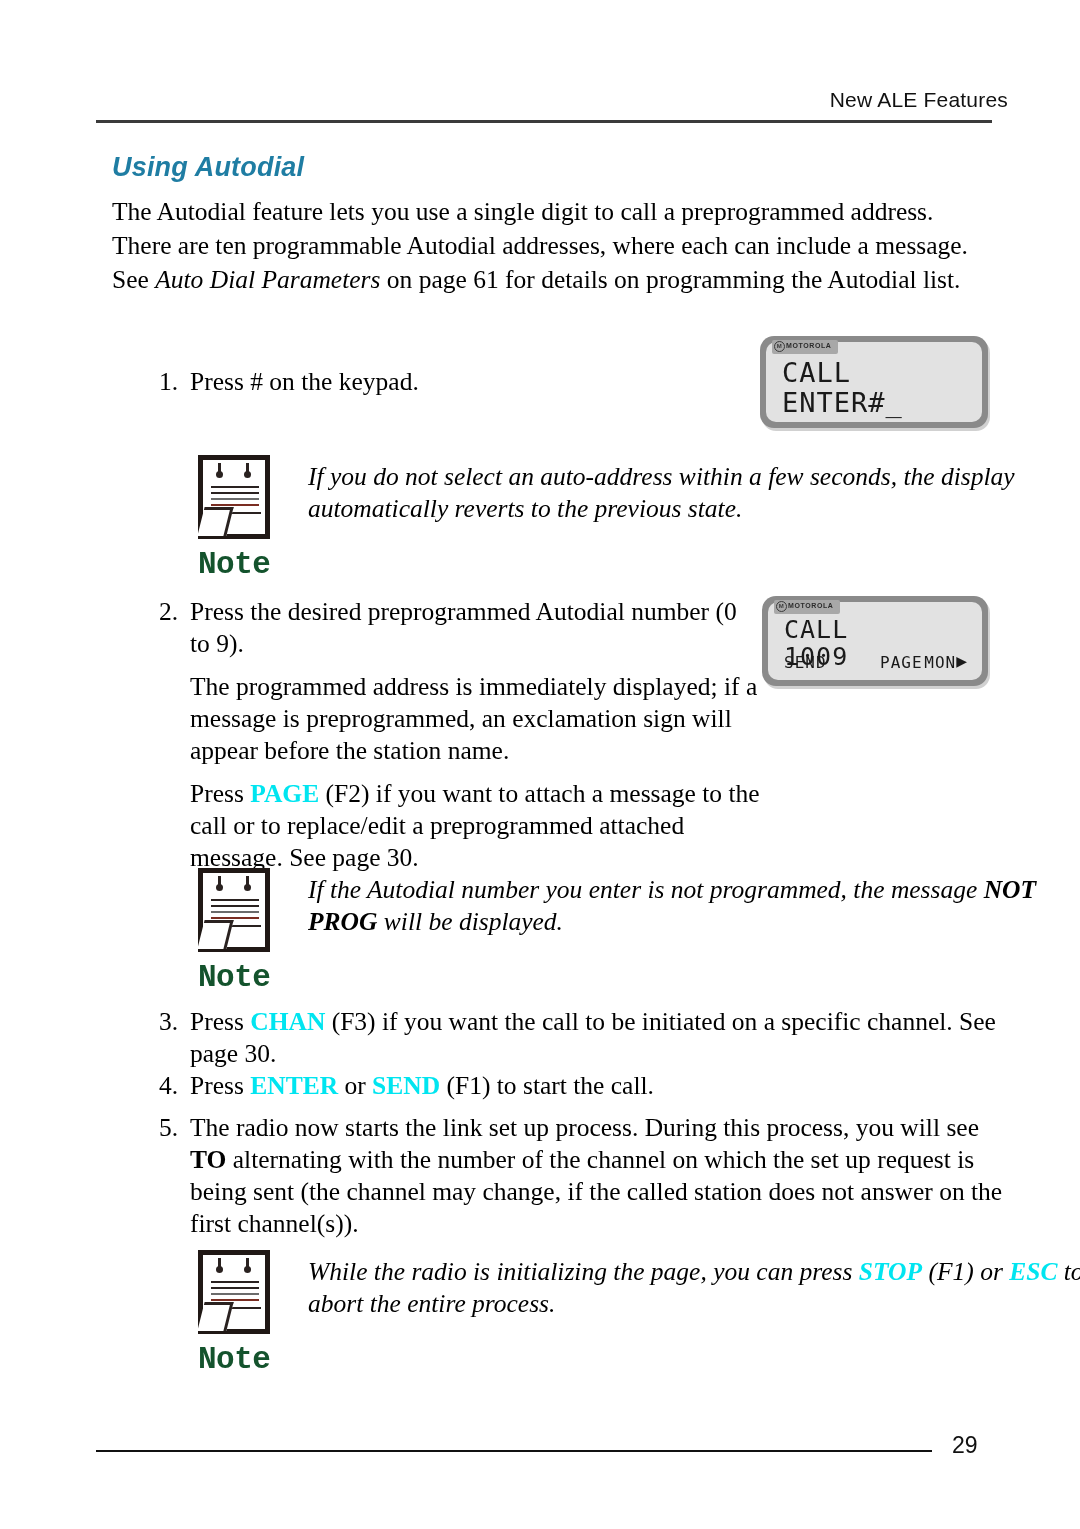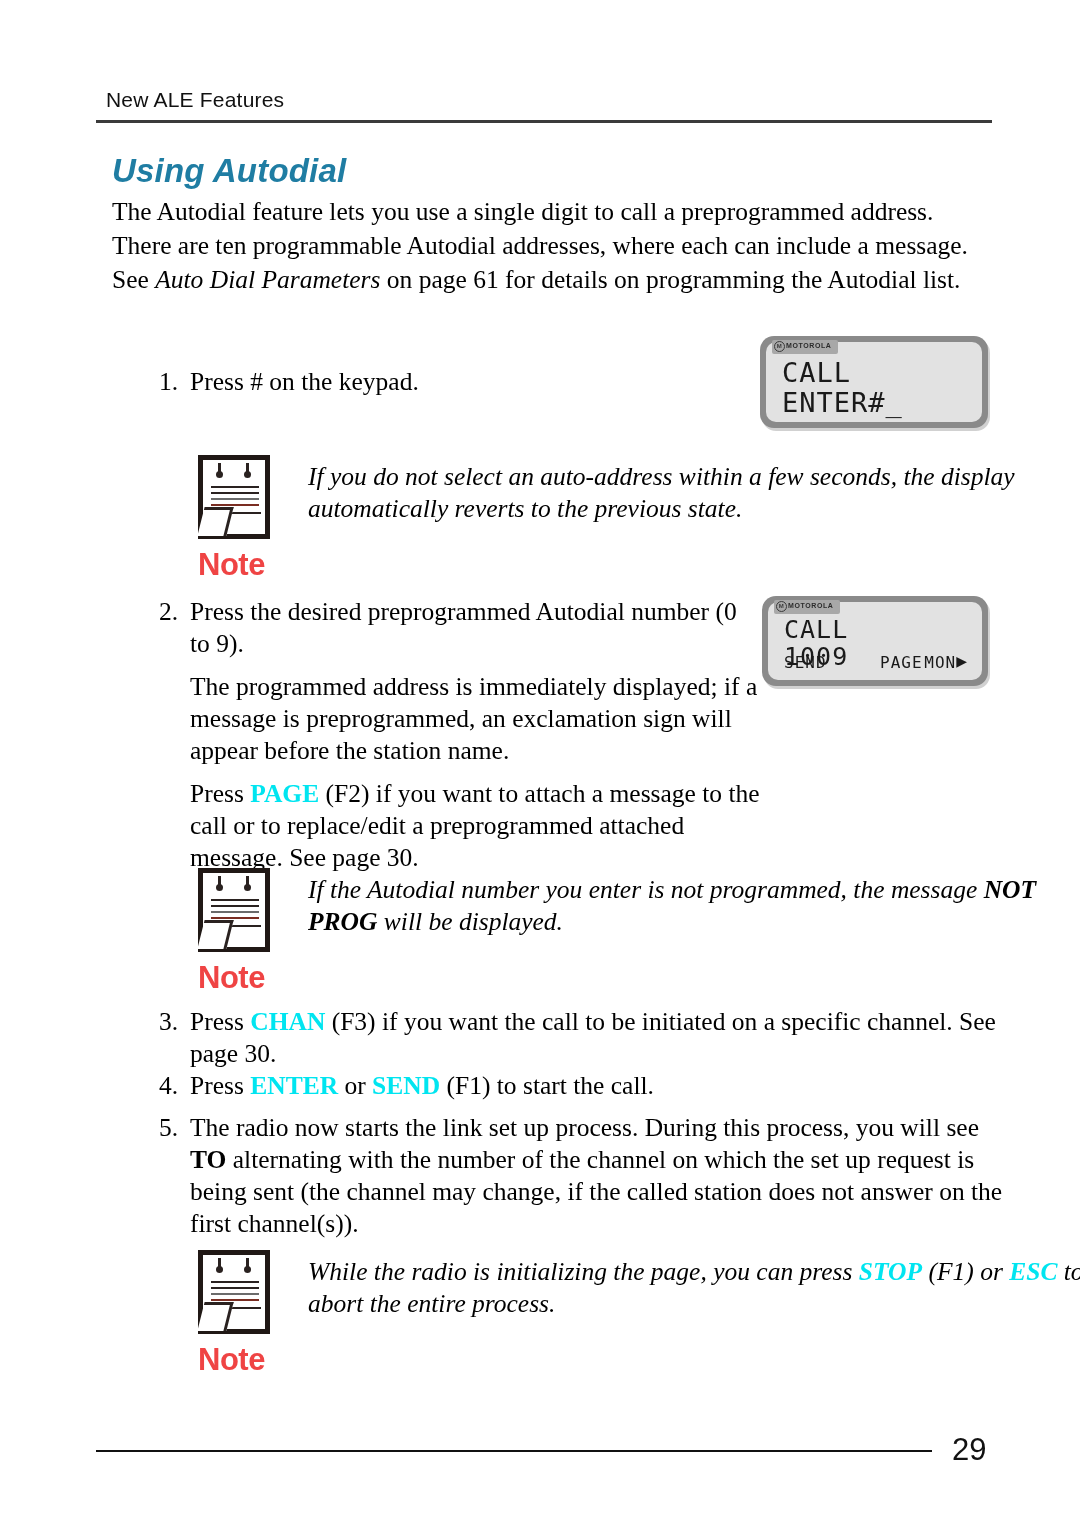--- a/index.html
+++ b/index.html
@@ -19,24 +19,24 @@
   .page {
     position: absolute;
     left: 0; top: 0;
     width: 1080px;
     height: 1529px;
   }
 
   
   .header {
     position: absolute;
-    left: 106px;
+    left: 112px;
     top: 88px;
     width: 896px;
-    text-align: left;
+    text-align: right;
   }
   .header-title {
     font-family: "Liberation Sans", sans-serif;
     font-size: 21px;
     letter-spacing: 0.2px;
     color: #111;
   }
   .header-rule {
     position: absolute;
     left: 96px;
@@ -47,21 +47,21 @@
   }
 
   
   .section-title {
     position: absolute;
     left: 112px;
     top: 152px;
     font-family: "Liberation Sans", sans-serif;
     font-weight: bold;
     font-style: italic;
-    font-size: 33px;
+    font-size: 27px;
     color: #1f7da3;
     letter-spacing: 0.2px;
   }
 
   
   .intro {
     position: absolute;
     left: 112px;
     top: 196px;
     width: 880px;
@@ -171,25 +171,25 @@
     height: 26px;
     background: #ffffff;
     border-right: 3px solid #2a2220;
     border-top: 3px solid #2a2220;
     transform: skewX(-14deg);
   }
   .note-label {
     position: absolute;
     left: 0;
     top: 92px;
-    font-family: Liberation Sans, sans-serif;
+    font-family: Liberation Mono, monospace;
     font-weight: bold;
     font-size: 31px;
     letter-spacing: -0.5px;
-    color: #ef4444;
+    color: #14532d;
   }
   .note-text {
     position: absolute;
     left: 110px;
     top: 6px;
     width: 790px;
     font-style: italic;
     font-size: 25.5px;
     line-height: 32px;
   }
@@ -284,21 +284,21 @@
     top: 1450px;
     width: 836px;
     height: 2px;
     background: #111;
   }
   .footer-page {
     position: absolute;
     left: 952px;
     top: 1432px;
     font-family: "Liberation Sans", sans-serif;
-    font-size: 31px;
+    font-size: 23px;
     color: #111;
   }
 </style>
 </head>
 <body>
 
 <div class="page">
 
   <div class="header">
     <span class="header-title">New ALE Features</span>

